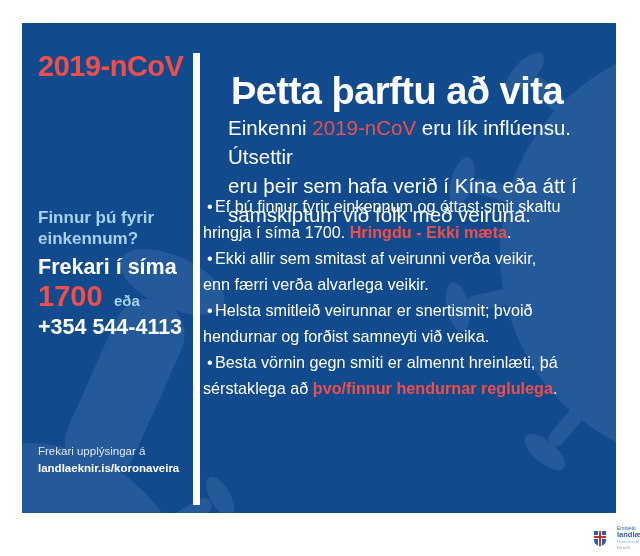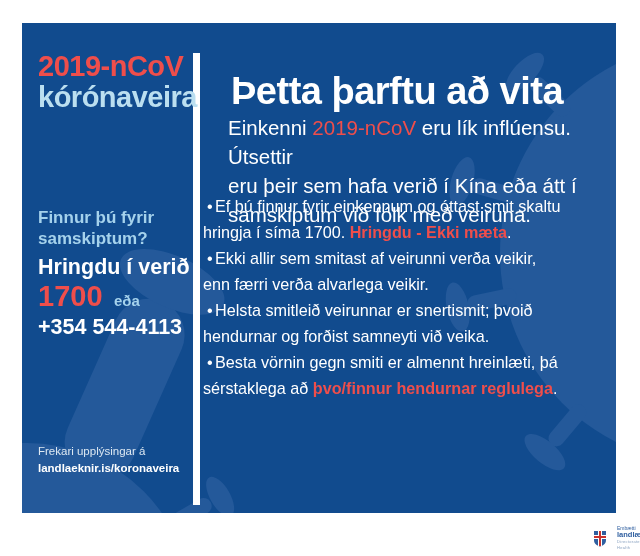--- a/index.html
+++ b/index.html
@@ -96,27 +96,26 @@
           <ellipse cx="228" cy="585" rx="10" ry="22"></ellipse>
         </g>
     </g>
   </svg>
 
   <div class="divider"></div>
 
   <aside>
     <div class="sb-title">
       <div class="v-name red">2019-nCoV</div>
-      <div class="v-name pale">kórónaveira</div>
     </div>
 
     <div class="call-block">
       <div class="question">Finnur þú fyrir
-samskiptum?</div>
-      <div class="call-line">Hringdu í verið</div>
+einkennum?</div>
+      <div class="call-line">Frekari í síma</div>
       <div class="phone-row">
         <span class="phone-short">1700</span>
         <span class="or">eða</span>
       </div>
       <div class="phone-full">+354 544-4113</div>
     </div>
 
     <div class="sb-footer">
       <div>Frekari upplýsingar á</div>
       <div class="bold">landlaeknir.is/koronaveira</div>

